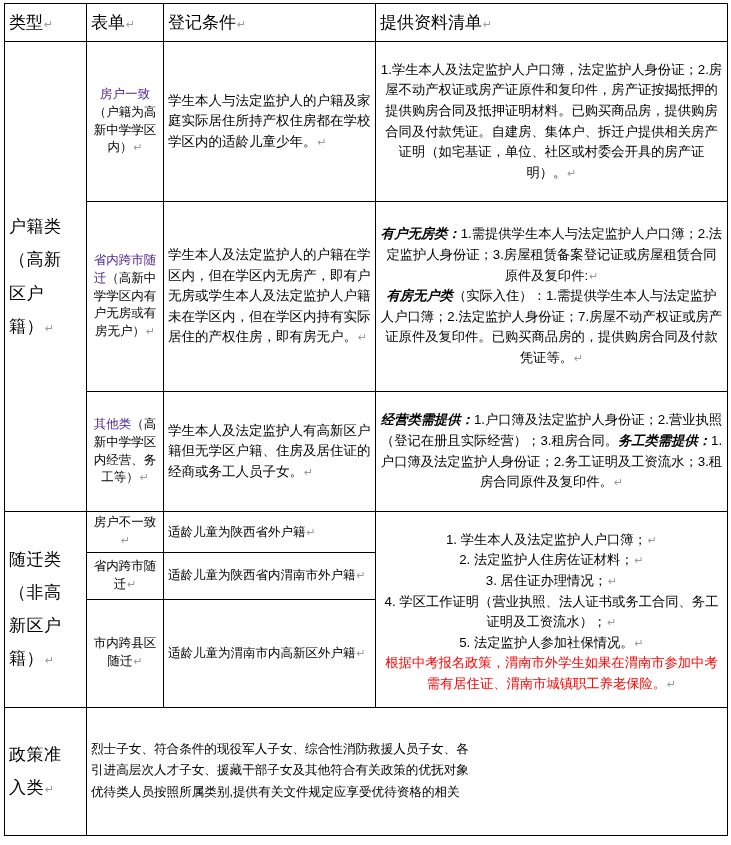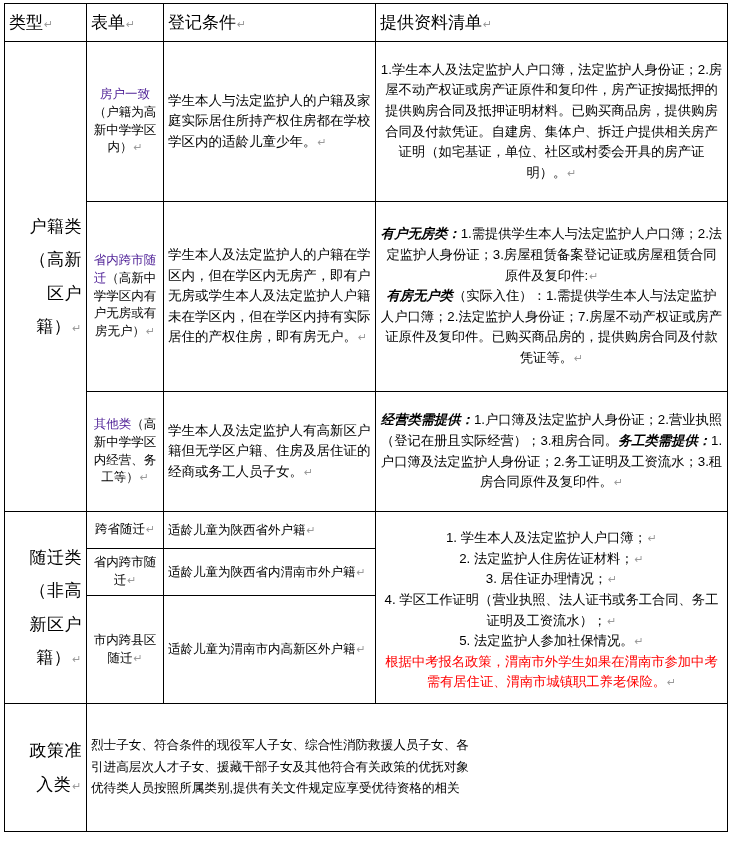--- a/index.html
+++ b/index.html
@@ -45,21 +45,21 @@
 
   
   .hdr td {
     font-size: 17px;
     height: 38px;
     font-family: "Liberation Serif", "DejaVu Serif", serif;
   }
 
   
   .cat-cell {
-    text-align: right;
+    text-align: left;
     font-size: 17px;
     line-height: 1.95;
     font-family: "Liberation Serif", "DejaVu Serif", serif;
     letter-spacing: 0.5px;
   }
 
   
   .form-cell {
     text-align: center;
     font-size: 12.5px;
@@ -205,21 +205,21 @@
     </tr>
 
     <tr>
       <td class="cat-cell" rowspan="3">
         <div>随迁类</div>
         <div>（非高</div>
         <div>新区户</div>
         <div><span>籍）</span><span class="pmark">↵</span></div>
       </td>
       <td class="form-cell" style="height:37px">
-        <span>跨省随迁</span><span class="pmark">↵</span>
+        <span>房户不一致</span><span class="pmark">↵</span>
       </td>
       <td class="cond-cell small">
         <span>适龄儿童为陕西省外户籍</span><span class="pmark">↵</span>
       </td>
       <td class="mat-cell" rowspan="3" style="padding-top:8px">
         <div class="listline">
           <span class="num">1.</span>&nbsp;<span>学生本人及法定监护人户口簿；</span><span class="pmark">↵</span>
         </div>
         <div class="listline">
           <span class="num">2.</span>&nbsp;<span>法定监护人住房佐证材料；</span><span class="pmark">↵</span>

